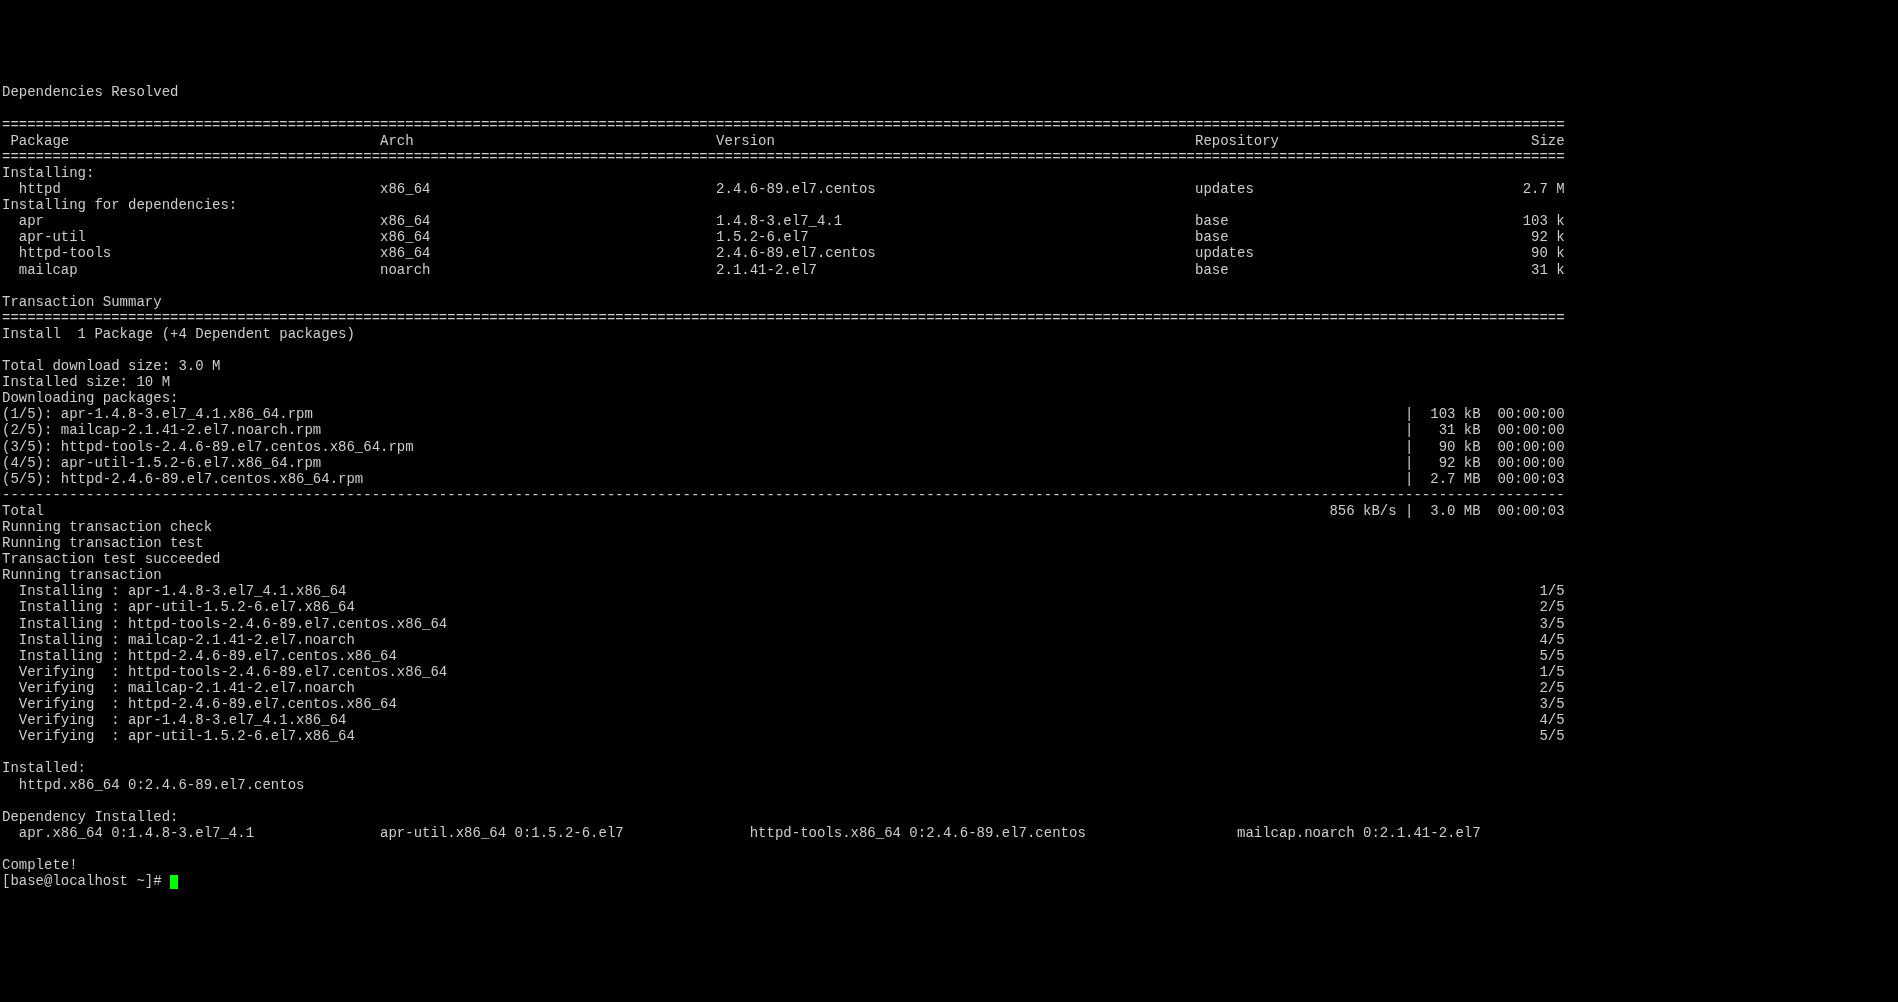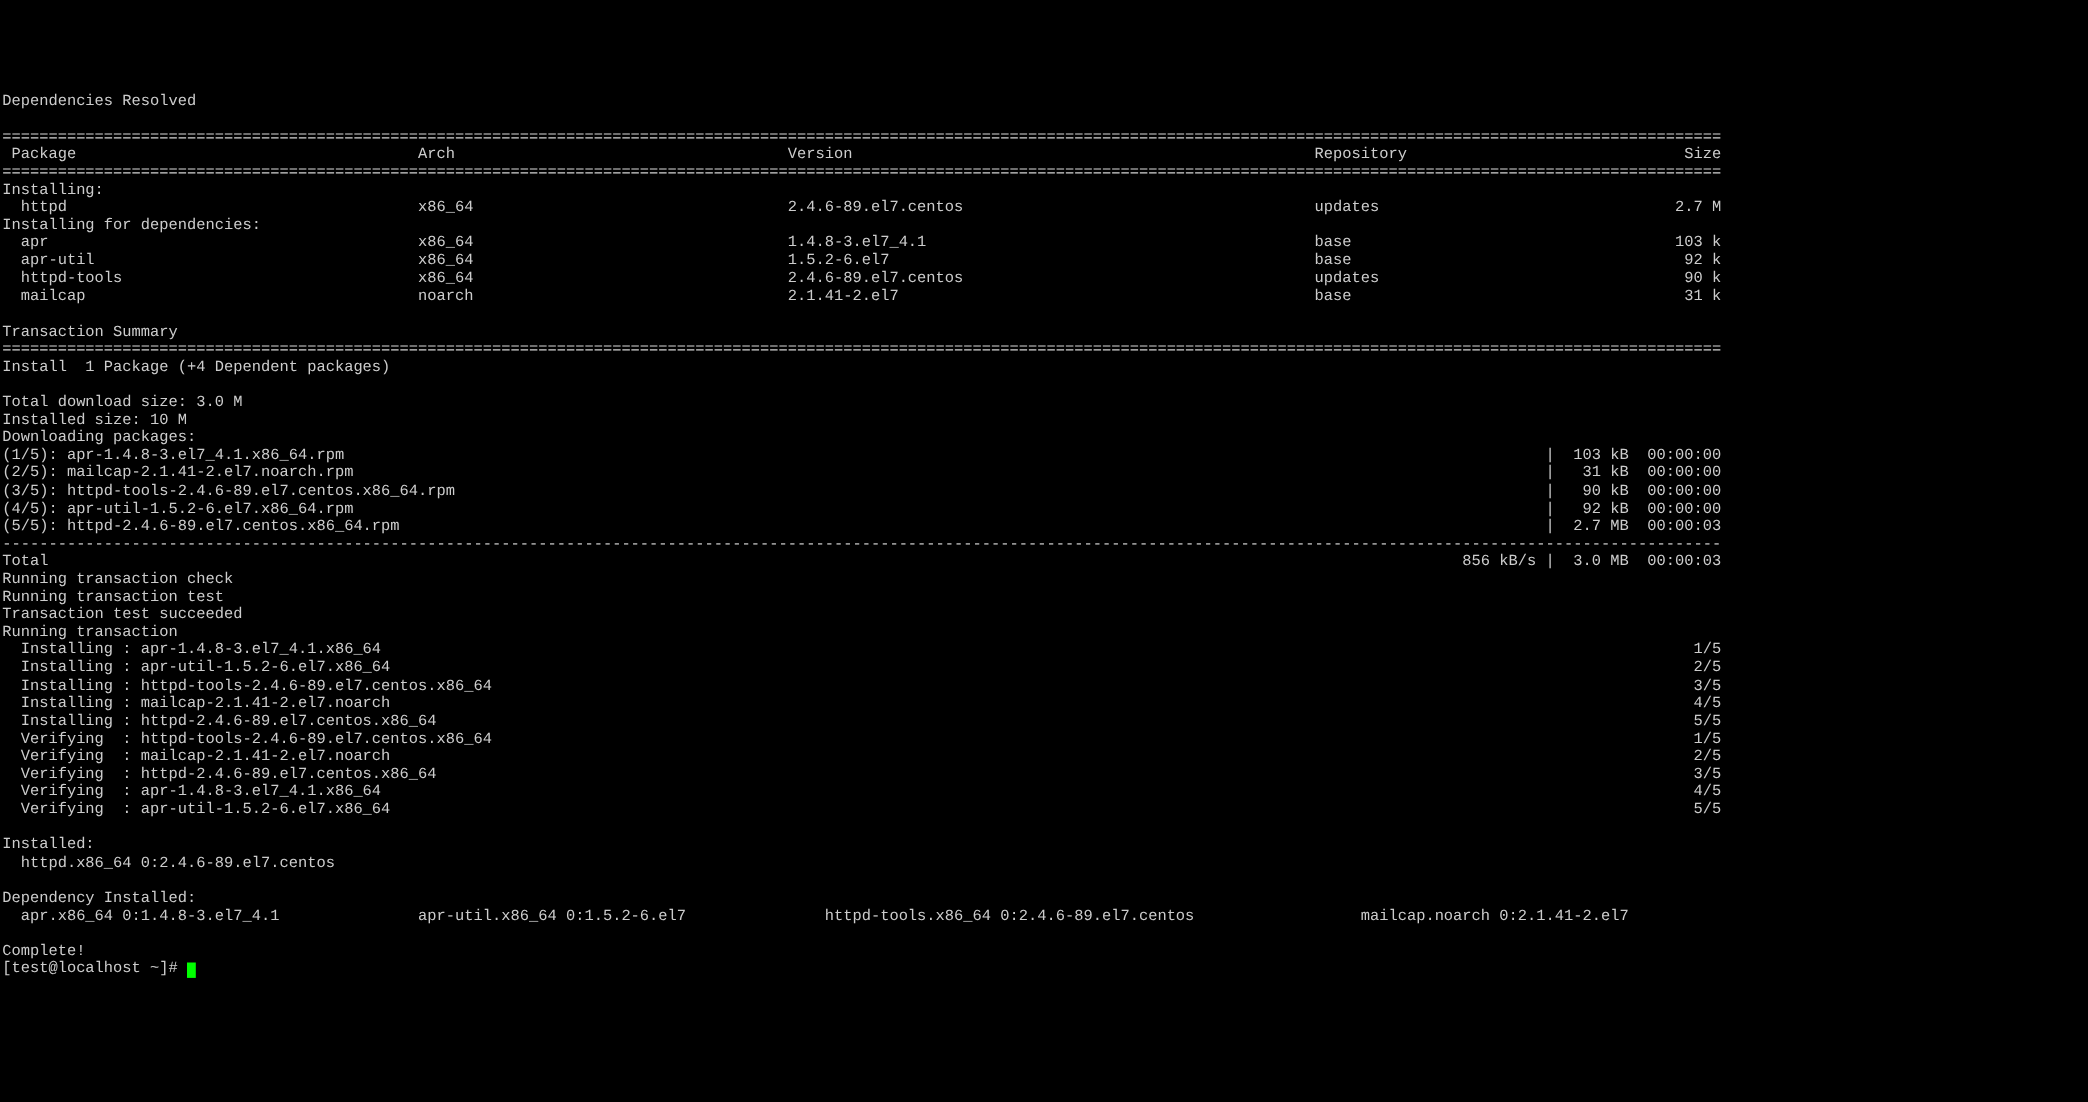--- a/index.html
+++ b/index.html
@@ -71,16 +71,16 @@
   Verifying  : apr-1.4.8-3.el7_4.1.x86_64                                                                                                                                              4/5
   Verifying  : apr-util-1.5.2-6.el7.x86_64                                                                                                                                             5/5
 
 Installed:
   httpd.x86_64 0:2.4.6-89.el7.centos
 
 Dependency Installed:
   apr.x86_64 0:1.4.8-3.el7_4.1               apr-util.x86_64 0:1.5.2-6.el7               httpd-tools.x86_64 0:2.4.6-89.el7.centos                  mailcap.noarch 0:2.1.41-2.el7          
 
 Complete!
-<span>[test@localhost ~]# </span><span class="cursor"></span></div>
+<span>[base@localhost ~]# </span><span class="cursor"></span></div>
 
 
 
 
 </body></html>

